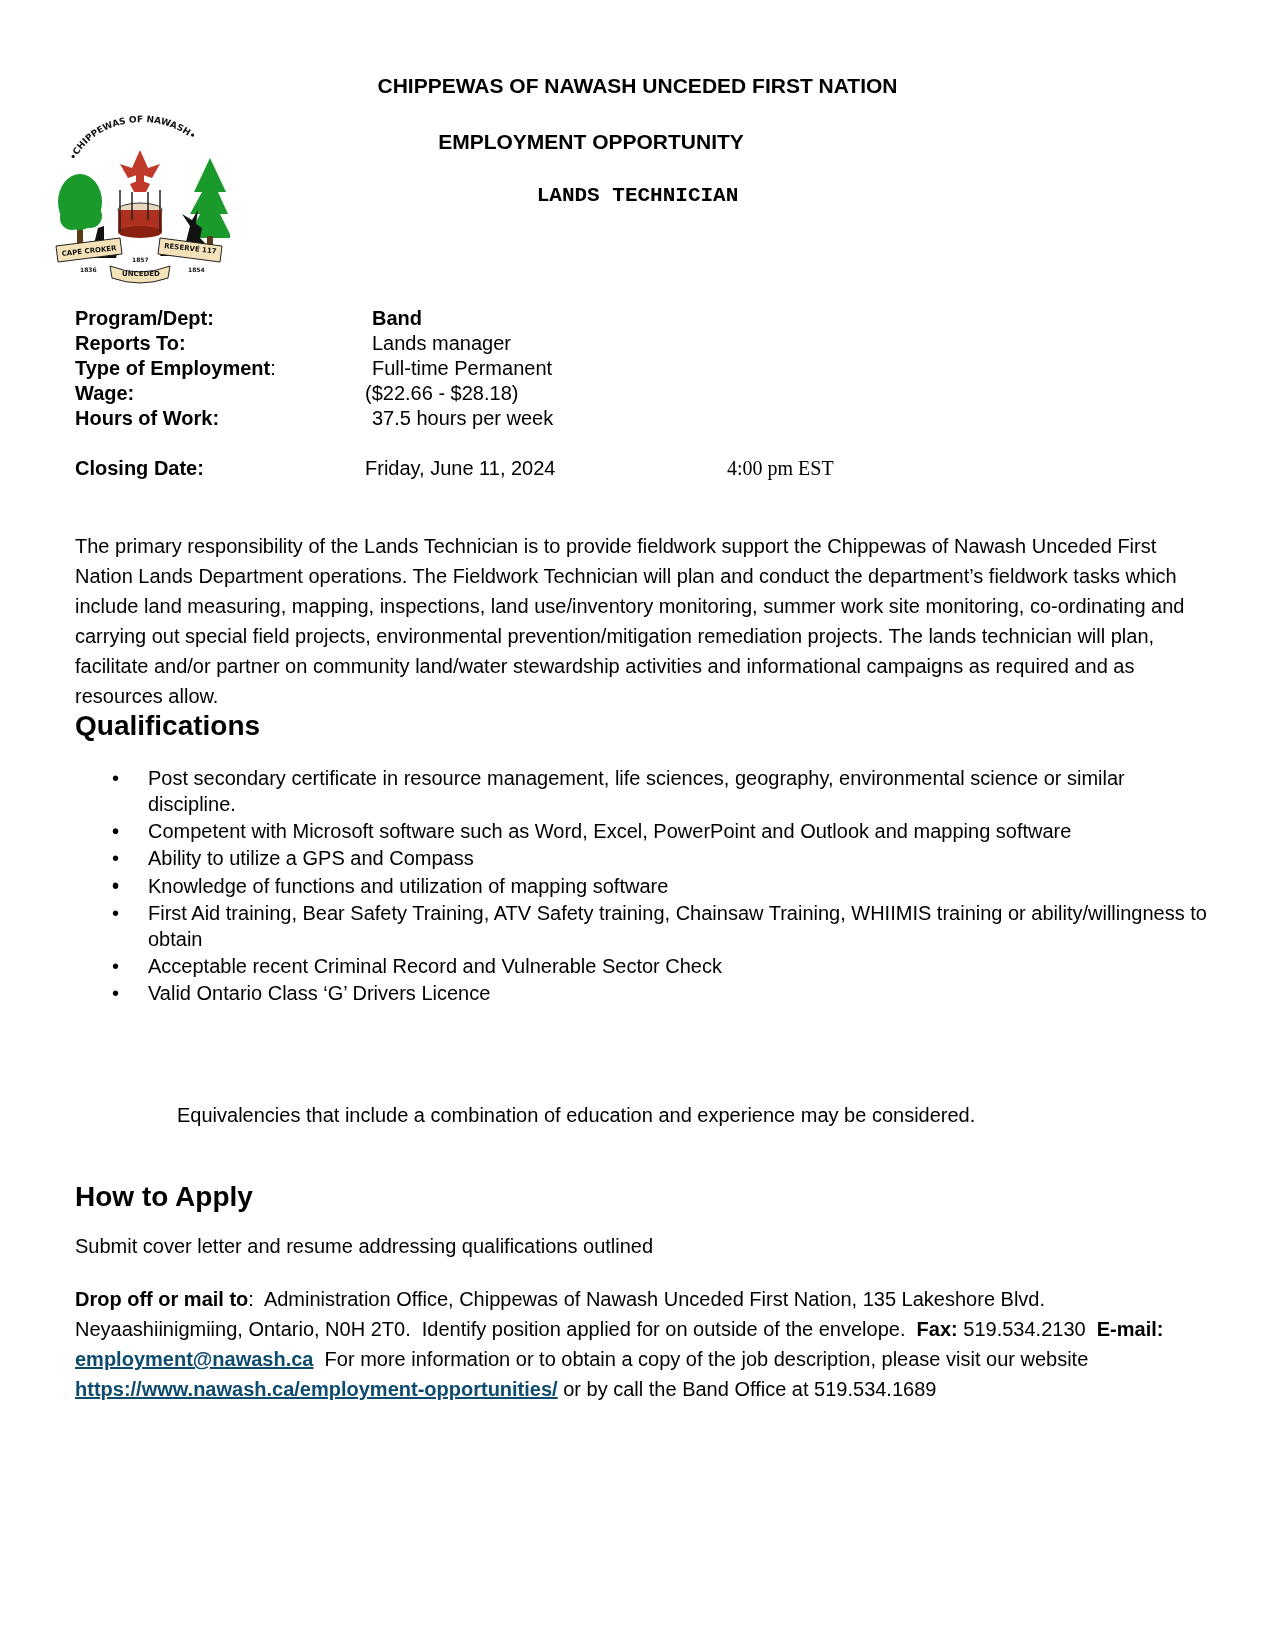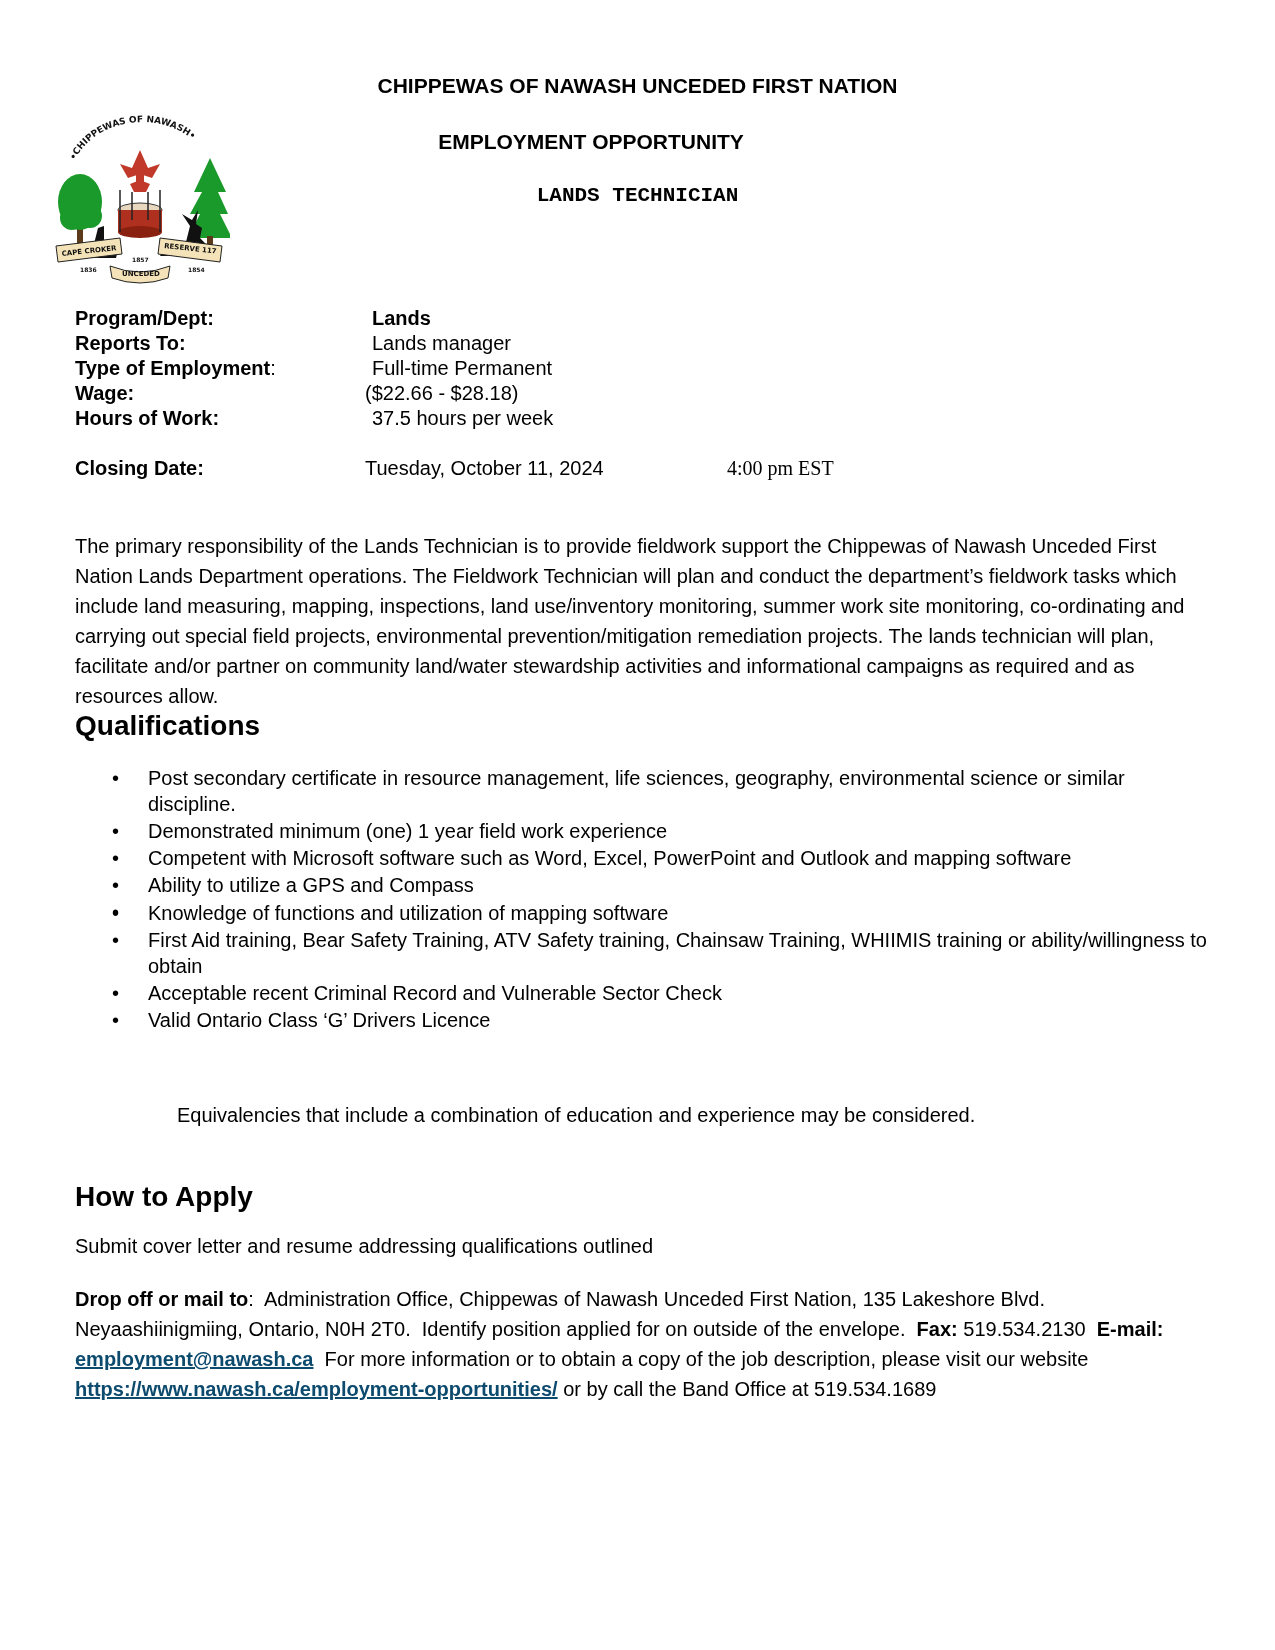--- a/index.html
+++ b/index.html
@@ -72,45 +72,45 @@
     <text x="12" y="146" font-family="DejaVu Sans, sans-serif" font-size="7" font-weight="bold" fill="#111" transform="rotate(-6 12 146)">CAPE CROKER</text>
     <text x="114" y="138" font-family="DejaVu Sans, sans-serif" font-size="7" font-weight="bold" fill="#111" transform="rotate(6 114 138)">RESERVE 117</text>
     <text x="72" y="166" font-family="DejaVu Sans, sans-serif" font-size="7" font-weight="bold" fill="#111">UNCEDED</text>
     <text x="30" y="162" font-family="DejaVu Sans, sans-serif" font-size="6" font-weight="bold" fill="#111">1836</text>
     <text x="82" y="152" font-family="DejaVu Sans, sans-serif" font-size="6" font-weight="bold" fill="#111">1857</text>
     <text x="138" y="162" font-family="DejaVu Sans, sans-serif" font-size="6" font-weight="bold" fill="#111">1854</text>
   </svg>
 </div>
 
 <div class="abs info-label" style="left:75px; top:307px;">Program/Dept:</div>
-<div class="abs info-value bold" style="left:372px; top:307px;">Lands</div>
+<div class="abs info-value bold" style="left:372px; top:307px;">Band</div>
 
 <div class="abs info-label" style="left:75px; top:332px;">Reports To:</div>
 <div class="abs info-value" style="left:372px; top:332px;">Lands manager</div>
 
 <div class="abs info-value" style="left:75px; top:357px;"><span class="bold">Type of Employment</span><span>:</span></div>
 <div class="abs info-value" style="left:372px; top:357px;">Full-time Permanent</div>
 
 <div class="abs info-label" style="left:75px; top:382px;">Wage:</div>
 <div class="abs info-value" style="left:365px; top:382px;">($22.66 - $28.18)</div>
 
 <div class="abs info-label" style="left:75px; top:407px;">Hours of Work:</div>
 <div class="abs info-value" style="left:372px; top:407px;">37.5 hours per week</div>
 
 <div class="abs info-label" style="left:75px; top:457px;">Closing Date:</div>
-<div class="abs info-value" style="left:365px; top:457px;">Tuesday, October 11, 2024</div>
+<div class="abs info-value" style="left:365px; top:457px;">Friday, June 11, 2024</div>
 <div class="abs info-value" style="left:727px; top:457px;font-family:Liberation Serif, serif;">4:00 pm EST</div>
 
 <div class="abs para" style="top:531px;">The primary responsibility of the Lands Technician is to provide fieldwork support the Chippewas of Nawash Unceded First Nation Lands Department operations. The Fieldwork Technician will plan and conduct the department’s fieldwork tasks which include land measuring, mapping, inspections, land use/inventory monitoring, summer work site monitoring, co-ordinating and carrying out special field projects, environmental prevention/mitigation remediation projects. The lands technician will plan, facilitate and/or partner on community land/water stewardship activities and informational campaigns as required and as resources allow.</div>
 
 <div class="abs heading" style="top:710px;">Qualifications</div>
 
 <ul class="abs bullets" style="top:765px;">
   <li style="margin-bottom:1px;"><span class="dot">•</span><span>Post secondary certificate in resource management, life sciences, geography, environmental science or similar discipline.</span></li>
-  <li style="margin-bottom:1px;"><span class="dot">•</span><span>Demonstrated minimum (one) 1 year field work experience</span></li>
+  <li style="margin-bottom:1px;"><span class="dot">•</span></li>
   <li style="margin-bottom:1px;"><span class="dot">•</span><span>Competent with Microsoft software such as Word, Excel, PowerPoint and Outlook and mapping software</span></li>
   <li style="margin-bottom:1px;"><span class="dot">•</span><span>Ability to utilize a GPS and Compass</span></li>
   <li style="margin-bottom:2px;"><span class="dot">•</span></li>
   <li style="margin-bottom:1px;"><span class="dot">•</span><span>Knowledge of functions and utilization of mapping software</span></li>
   <li style="margin-bottom:1px;"><span class="dot">•</span><span>First Aid training, Bear Safety Training, ATV Safety training, Chainsaw Training, WHIIMIS training or ability/willingness to obtain</span></li>
   <li style="margin-bottom:1px;"><span class="dot">•</span><span>Acceptable recent Criminal Record and Vulnerable Sector Check</span></li>
   <li><span class="dot">•</span><span>Valid Ontario Class ‘G’ Drivers Licence</span></li>
 </ul>
 
 <div class="abs info-value" style="left:177px; top:1104px;">Equivalencies that include a combination of education and experience may be considered.</div>

